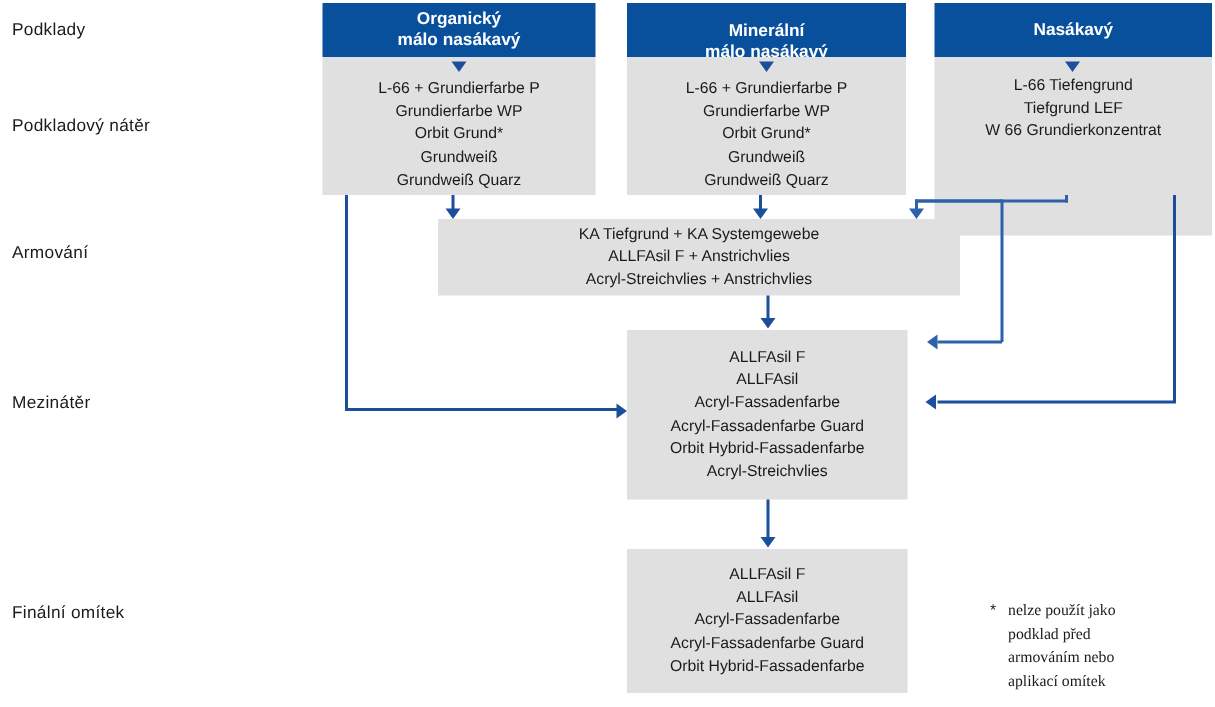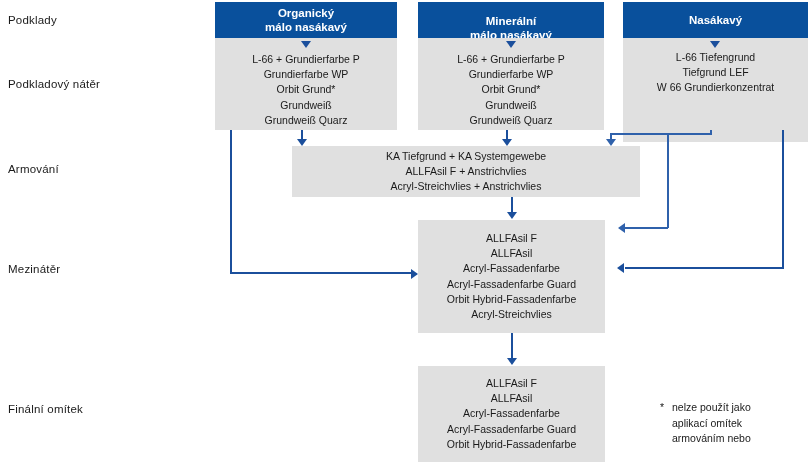--- a/index.html
+++ b/index.html
@@ -60,21 +60,21 @@
     border-right:7px solid #1b4f9c;
   }
   .arrow-left.thin{border-right-color:#2f61ab;}
 
   
   .footnote{
     position:absolute;font-size:10.5px;line-height:15.5px;color:#1a1a1a;
   }
   .footnote .star{position:absolute;left:0;top:0;}
   .footnote .ftext{display:block;margin-left:12px;}
-  .footnote .ftext span{display:block;white-space:nowrap;}
+  .footnote .ftext span{display:block;white-space:nowrap;font-family:Liberation Serif, serif;}
 </style>
 </head>
 <body>
 
 <div id="stage">
 
   <div class="row-label" style="top:14px;">Podklady</div>
   <div class="row-label" style="top:78px;">Podkladový nátěr</div>
   <div class="row-label" style="top:163px;">Armování</div>
   <div class="row-label" style="top:263px;">Mezinátěr</div>
@@ -109,21 +109,21 @@
     <span class="line">Grundweiß</span>
     <span class="line">Grundweiß Quarz</span>
   </div>
   <div class="arrow-down" style="left:506px;top:41px;"></div>
 
   <div class="col-head" style="left:623px;top:2px;width:185px;height:36px;">
     <div>
       <span>Nasákavý</span>
     </div>
   </div>
-  <div class="gbox" style="left:623px;top:38px;width:185px;height:104px;padding-top:12px;justify-content:flex-start;">
+  <div class="gbox" style="left:623px;top:38px;width:185px;height:119px;padding-top:12px;justify-content:flex-start;">
     <span class="line">L-66 Tiefengrund</span>
     <span class="line">Tiefgrund LEF</span>
     <span class="line">W 66 Grundierkonzentrat</span>
   </div>
   <div class="arrow-down" style="left:710px;top:41px;"></div>
 
   <div class="gbox" style="left:292px;top:146px;width:348px;height:51px;">
     <span class="line">KA Tiefgrund + KA Systemgewebe</span>
     <span class="line">ALLFAsil F + Anstrichvlies</span>
     <span class="line">Acryl-Streichvlies + Anstrichvlies</span>
@@ -173,18 +173,19 @@
   <div class="vline" style="left:511px;top:197px;height:17px;"></div>
   <div class="arrow-down" style="left:507px;top:212px;"></div>
 
   <div class="vline" style="left:511px;top:333px;height:26px;"></div>
   <div class="arrow-down" style="left:507px;top:358px;"></div>
 
   <div class="footnote" style="left:660px;top:400px;width:150px;">
     <span class="star">*</span>
     <span class="ftext">
       <span>nelze použít jako</span>
+      <span>podklad před</span>
+      <span>armováním nebo</span>
       <span>aplikací omítek</span>
-      <span>armováním nebo</span>
     </span>
   </div>
 
 </div>
 
 </body></html>

